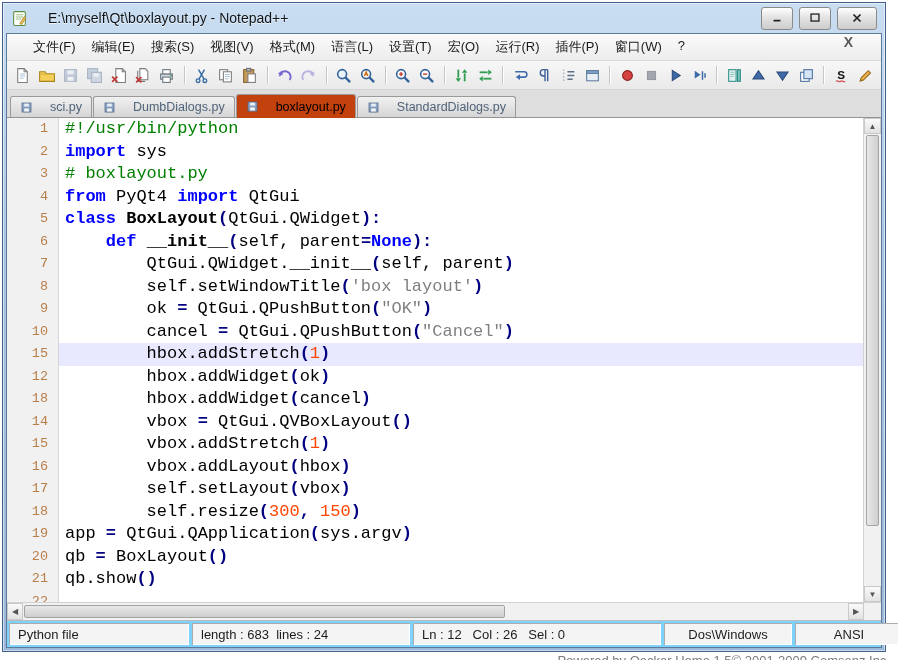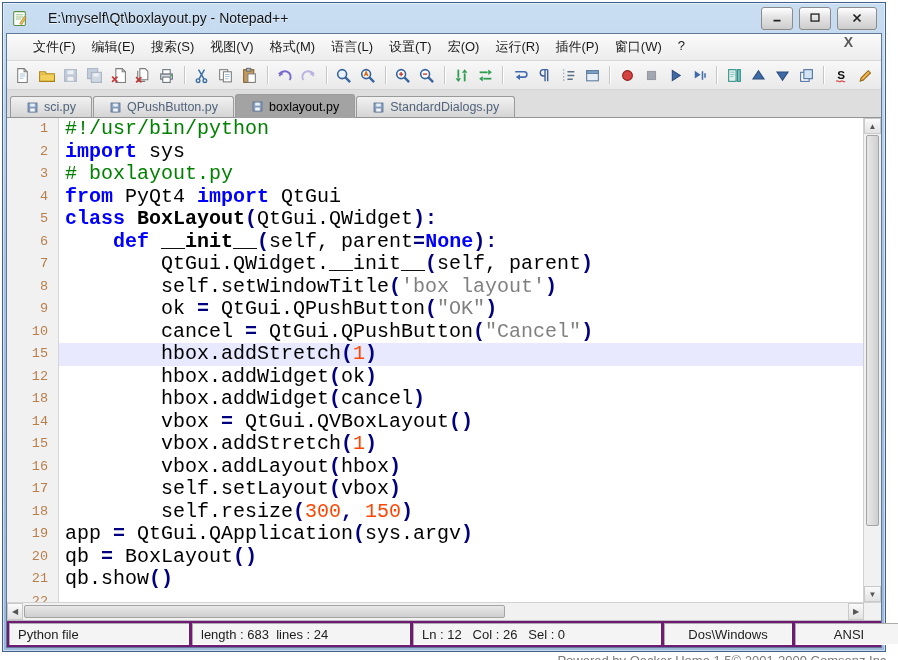--- a/index.html
+++ b/index.html
@@ -34,33 +34,33 @@
   
   .toolbar{height:28px;flex:0 0 auto;background:linear-gradient(#f7f7f7,#e9e9e9);
     display:flex;align-items:center;padding:0 5px;gap:2px;border-bottom:1px solid #d4d4d4;}
   .tb-btn{width:22px;height:22px;display:flex;align-items:center;justify-content:center;border-radius:3px;}
   .tb-btn svg{width:17px;height:17px;display:block;}
   .tb-btn.disabled{opacity:.45;}
   .tb-sep{width:1px;height:18px;background:#c6c6c6;margin:0 4px;box-shadow:1px 0 0 #fff;}
   
   .tabbar{height:25px;flex:0 0 auto;background:#dedede;display:flex;align-items:flex-end;
     padding:2px 3px 0;gap:1px;border-bottom:1px solid #949494;}
-  .tab{height:20px;display:flex;align-items:center;gap:5px;padding:0 15px;
+  .tab{height:20px;display:flex;align-items:center;gap:17px;padding:0 9px;
     background:linear-gradient(#f1f1f1,#d5d5d5);border:1px solid #9a9a9a;border-bottom:none;
     border-radius:3px 3px 0 0;font-size:12.5px;color:#51647a;white-space:nowrap;}
   .tab svg{width:13px;height:13px;display:block;}
-  .tab.active{background:#a3a3a3;height:23px;color:#000;position:relative;z-index:2;margin-bottom:-1px;}
+  .tab.active{background:#c2410c;height:23px;color:#000;position:relative;z-index:2;margin-bottom:-1px;}
   
   .editor-wrap{flex:1;display:flex;flex-direction:column;background:#fff;min-height:0;}
   .editor-main{flex:1;display:flex;min-height:0;overflow:hidden;}
   .gutter{width:52px;flex:0 0 auto;background:#f1f1f1;border-right:1px solid #d6d6d6;
     font-family:"Liberation Mono",monospace;font-size:13.5px;color:var(--line-number);
     text-align:right;box-sizing:border-box;padding-right:10px;overflow:hidden;}
   .ln{height:22.5px;line-height:22.5px;}
-  .code-view{flex:1;overflow:hidden;font-family:"Liberation Mono",monospace;font-size:20px;min-width:0;}
+  .code-view{flex:1;overflow:hidden;font-family:"Liberation Mono",monospace;font-size:17px;min-width:0;}
   .cl{height:22.5px;line-height:22.5px;white-space:pre;padding-left:6px;}
   .cl.current{background:var(--current-line-bg);}
   .t-c{color:var(--comment);}
   .t-k{color:var(--keyword);font-weight:bold;}
   .t-d{color:var(--definition);font-weight:bold;}
   .t-s{color:var(--string);}
   .t-n{color:var(--number);}
   .t-o{color:var(--operator);font-weight:bold;}
   .t-p{color:var(--plain);}
   
@@ -71,21 +71,21 @@
   .sb-track{flex:1;position:relative;}
   .sb-thumb-v{position:absolute;top:1px;left:2px;right:2px;height:86%;
     background:linear-gradient(90deg,#e8e8e8,#cfcfcf);border:1px solid #a4a4a4;border-radius:2px;}
   .hscroll{height:17px;flex:0 0 auto;background:#f1f1f1;border-top:1px solid #d2d2d2;display:flex;}
   .sb-btn.h{width:16px;height:auto;flex:0 0 auto;}
   .sb-track-h{flex:1;position:relative;}
   .sb-thumb-h{position:absolute;left:1px;top:2px;bottom:2px;width:58%;
     background:linear-gradient(#e8e8e8,#cfcfcf);border:1px solid #a4a4a4;border-radius:2px;}
   .sb-corner{width:17px;flex:0 0 auto;background:#f1f1f1;}
   
-  .statusbar{height:27px;flex:0 0 auto;background:#701a75;border-top:1px solid #bdbdbd;
+  .statusbar{height:27px;flex:0 0 auto;background:#7dd3fc;border-top:1px solid #bdbdbd;
     display:flex;align-items:stretch;padding:2px;font-size:13px;color:#1c1c1c;box-sizing:border-box;}
   .pane{display:flex;align-items:center;padding:0 9px;margin-right:3px;white-space:pre;
     box-shadow:inset 1px 1px 0 #ababab,inset -1px -1px 0 #ffffff;background:#f4f4f4;overflow:hidden;}
   .pane.p0{flex:0 0 162px;}
   .pane.p1{flex:0 0 200px;}
   .pane.p2{flex:0 0 230px;}
   .pane.p3{flex:0 0 110px;justify-content:center;}
   .pane.p4{flex:0 0 90px;justify-content:center;}
   
   .footer-clip{position:absolute;left:0;top:651px;width:890px;height:9px;overflow:hidden;text-align:right;}
@@ -372,21 +372,21 @@
           <span>sci.py</span>
         </div>
         <div class="tab">
           <span>
             <svg viewBox="0 0 16 16">
               <rect x="2.5" y="2.5" width="11" height="11" fill="#8fa8c8" stroke="#54698a"></rect>
               <rect x="5.2" y="3.2" width="5.6" height="3.6" fill="#e9eff6"></rect>
               <rect x="4.6" y="8.6" width="6.8" height="4.9" fill="#f2f5f9" stroke="#7488a5"></rect>
             </svg>
           </span>
-          <span>QPushButton.py</span>
+          <span>DumbDialogs.py</span>
         </div>
         <div class="tab active">
           <span>
             <svg viewBox="0 0 16 16">
               <rect x="2.5" y="2.5" width="11" height="11" fill="#8fa8c8" stroke="#54698a"></rect>
               <rect x="5.2" y="3.2" width="5.6" height="3.6" fill="#e9eff6"></rect>
               <rect x="4.6" y="8.6" width="6.8" height="4.9" fill="#f2f5f9" stroke="#7488a5"></rect>
             </svg>
           </span>
           <span>boxlayout.py</span>

